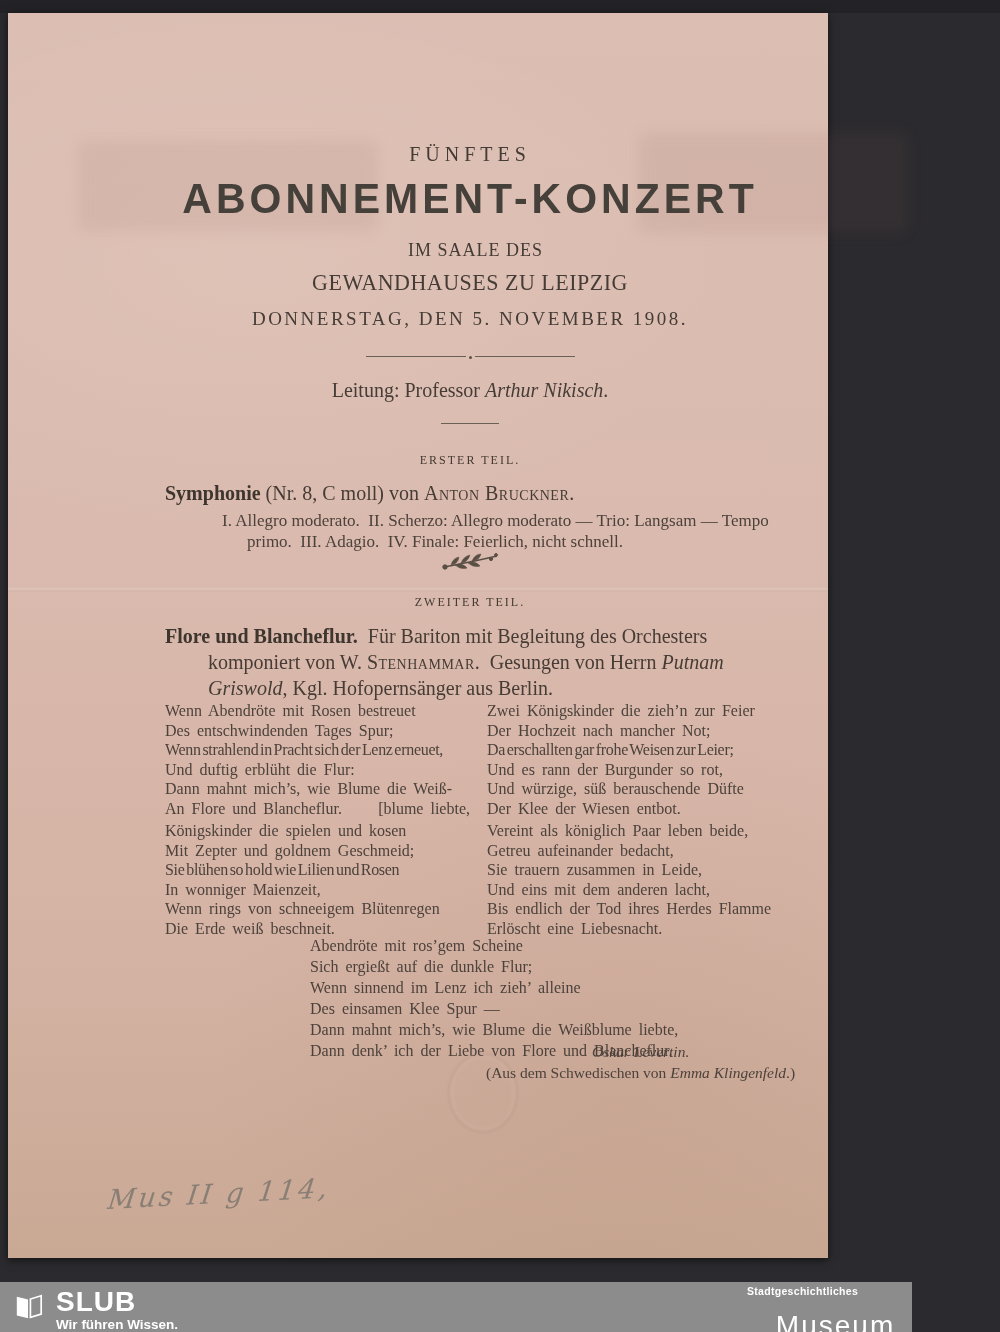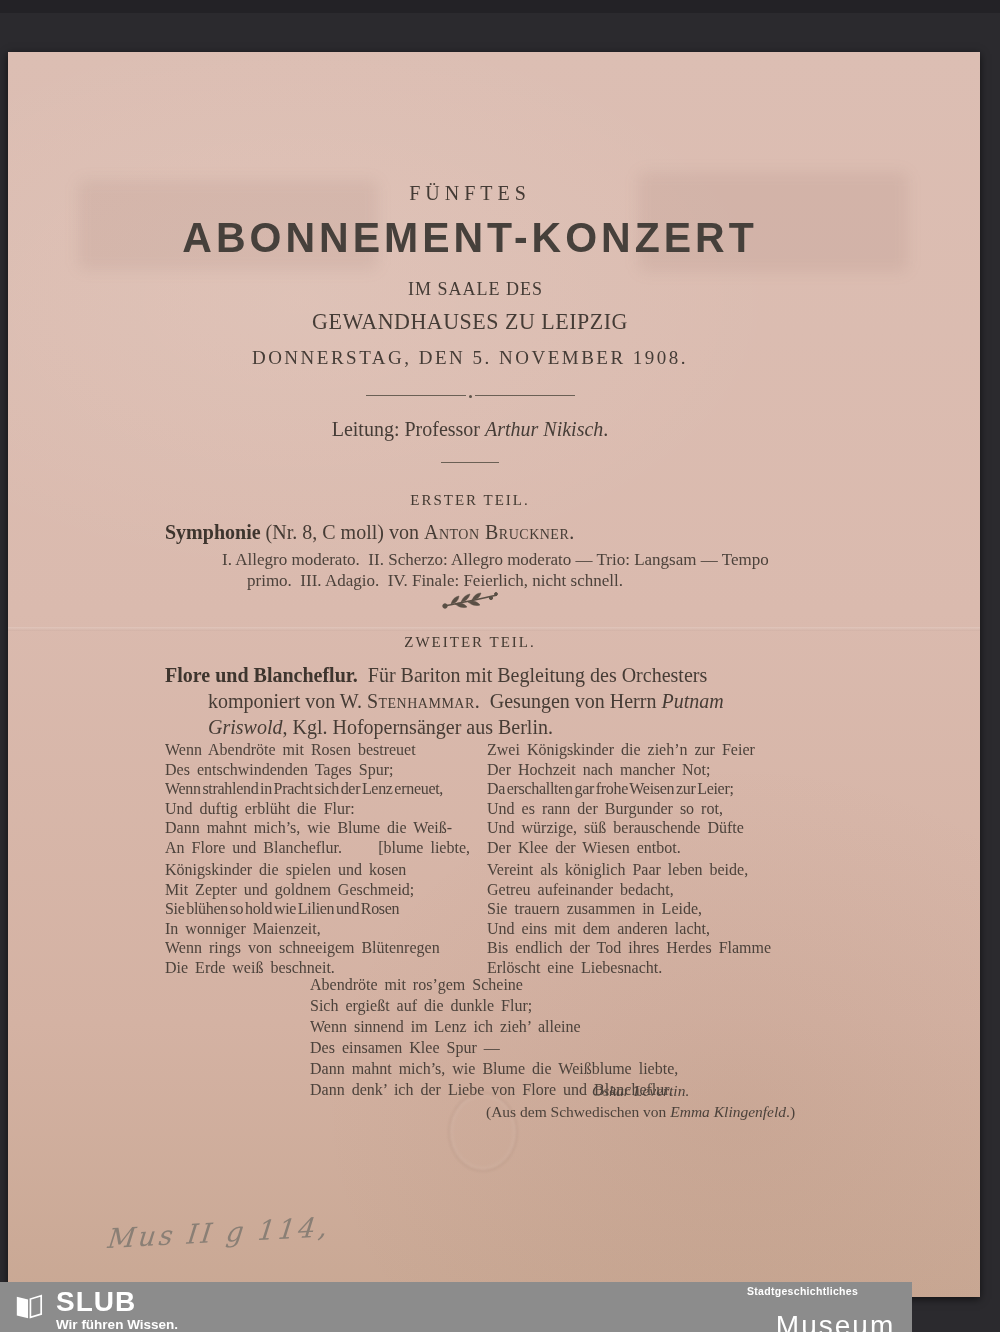--- a/index.html
+++ b/index.html
@@ -6,32 +6,31 @@
   html,body { width:1000px; height:1332px; }
   body {
     position:relative;
     background:#2b2a2e;
     font-family:"Liberation Serif", serif;
     overflow:hidden;
   }
   .scan-top-strip { position:absolute; left:0; top:0; width:1000px; height:13px; background:#232226; }
 
   .paper {
-    position:absolute; left:8px; top:13px; width:972px; height:1245px;
+    position:absolute; left:8px; top:13px; width:820px; height:1245px;
     background:
       radial-gradient(ellipse 700px 400px at 30% 20%, rgba(255,245,238,0.10), rgba(255,255,255,0) 70%),
       radial-gradient(ellipse 600px 500px at 75% 85%, rgba(120,80,50,0.10), rgba(120,80,50,0) 70%),
       linear-gradient(180deg, #dcbeb3 0%, #dabaae 45%, #d4b2a3 78%, #c9a causer894 100%);
     background:
       radial-gradient(ellipse 700px 400px at 30% 20%, rgba(255,245,238,0.10), rgba(255,255,255,0) 70%),
       radial-gradient(ellipse 600px 500px at 75% 85%, rgba(120,80,50,0.08), rgba(120,80,50,0) 70%),
       linear-gradient(180deg, #dcbeb3 0%, #dabaae 45%, #d4b2a3 78%, #c9a894 100%);
     box-shadow:0 2px 8px rgba(0,0,0,0.6);
     color:#4a403a;
-    margin-top:39px;
   }
   .ghost-smudge { position:absolute; background:rgba(140,100,85,0.10); filter:blur(7px); border-radius:8px; }
   .crease { position:absolute; left:0; width:100%; height:4px;
     background:linear-gradient(180deg, rgba(255,255,255,0.28), rgba(110,80,65,0.10)); opacity:.6; }
 
   .centercol { position:absolute; left:0; width:924px; text-align:center; }
 
   .series-title { font-size:20px; letter-spacing:5px; color:#443b35; }
   .main-title {
     font-family:"Liberation Sans", sans-serif; font-weight:bold;
@@ -40,21 +39,21 @@
   .venue1 { font-size:18px; letter-spacing:1px; color:#453c36; }
   .venue2 { font-size:22px; letter-spacing:0.5px; color:#453c36; transform:scaleY(1.08); }
   .date-line { font-size:19px; letter-spacing:2.5px; color:#453c36; }
 
   .rule-dot { display:flex; align-items:center; justify-content:center; }
   .rule-dot .seg { width:100px; height:1px; background:#6b6055; }
   .rule-dot .dot { width:3px; height:3px; background:#5d5349; border-radius:50%; margin:0 3px; position:relative; top:1px; }
   .rule-short { height:1px; width:58px; background:#6b6055; position:absolute; left:433px; }
 
   .conductor { font-size:20px; color:#463d37; }
-  .part-heading { font-size:15px; letter-spacing:2px; color:#423931; }
+  .part-heading { font-size:12px; letter-spacing:2px; color:#423931; }
 
   .work-line { position:absolute; font-size:20px; color:#463c35; white-space:pre-wrap; }
   .movements { position:absolute; font-size:17px; color:#4c423b; white-space:pre-wrap; }
 
   b.worktitle { font-weight:bold; color:#3e352e; }
   .smallcaps { font-variant:small-caps; letter-spacing:0.5px; }
   i { font-style:italic; }
 
   .pline { font-size:16px; line-height:19.5px; word-spacing:3px; color:#4c423b; white-space:nowrap; }
   .poem-col { position:absolute; width:305px; }

